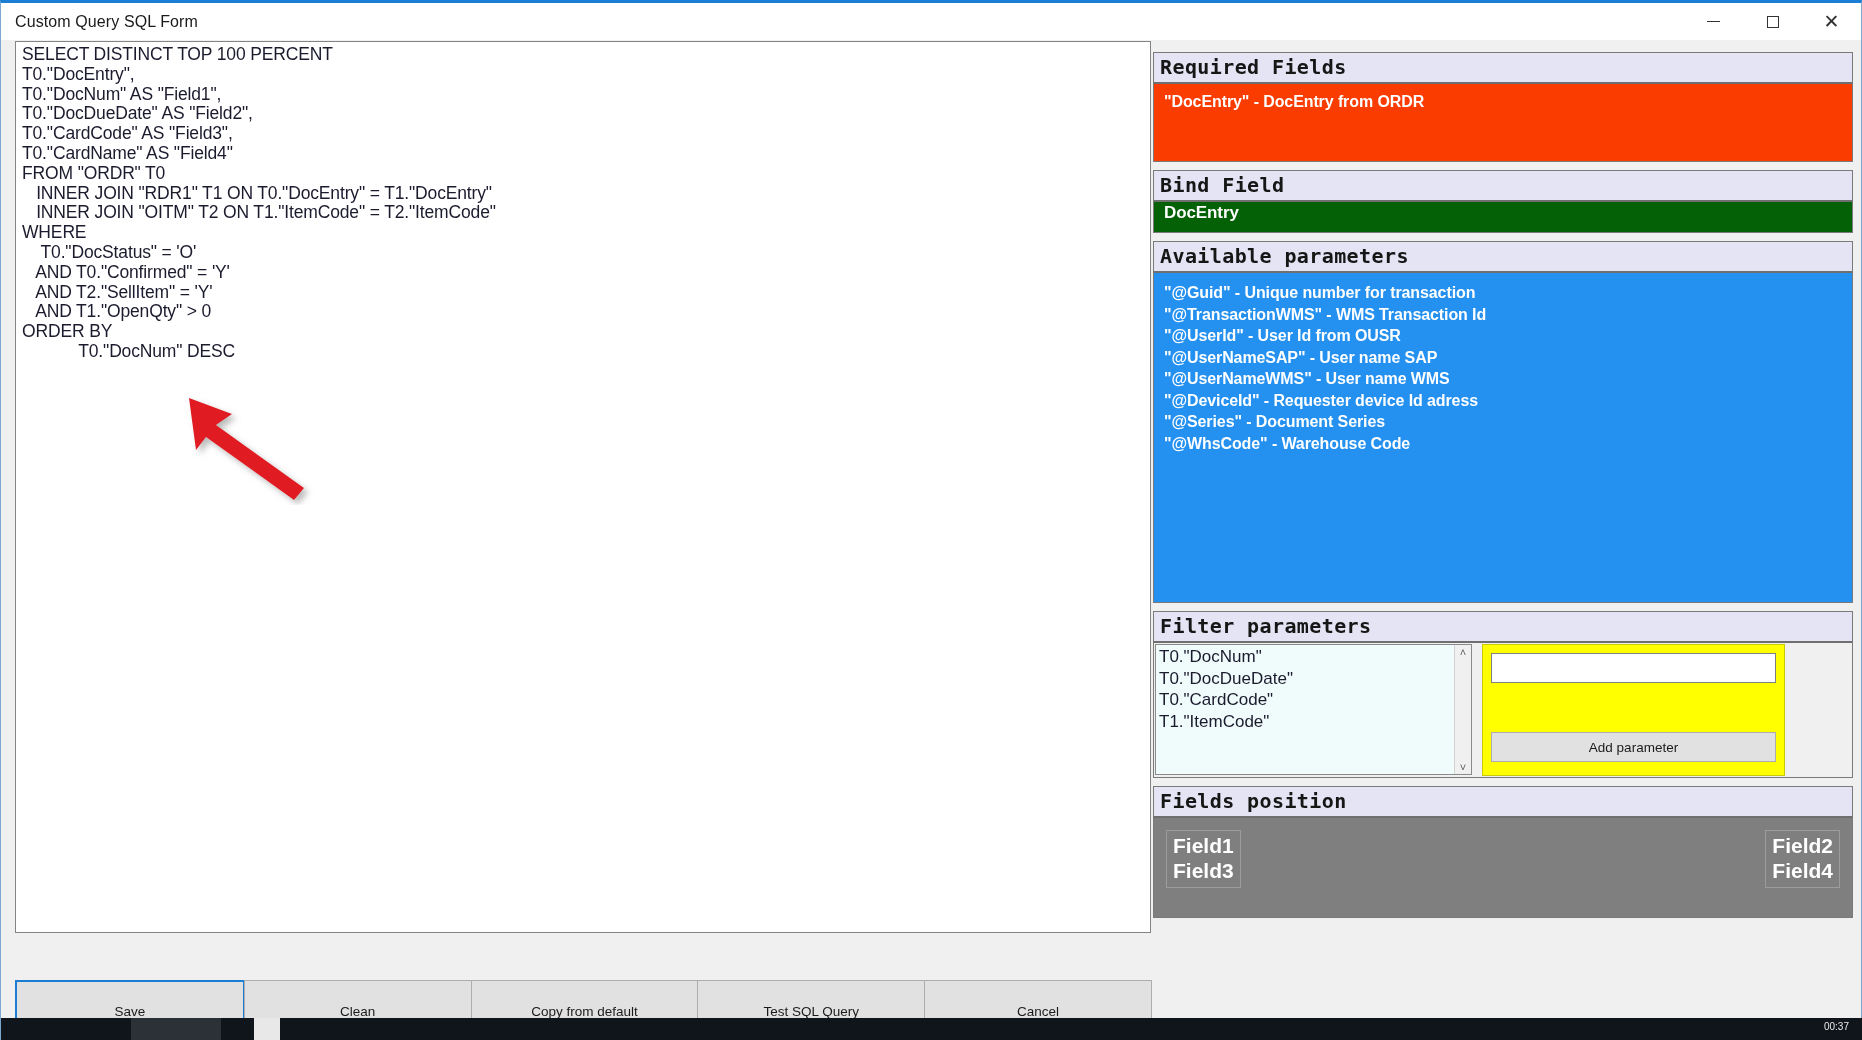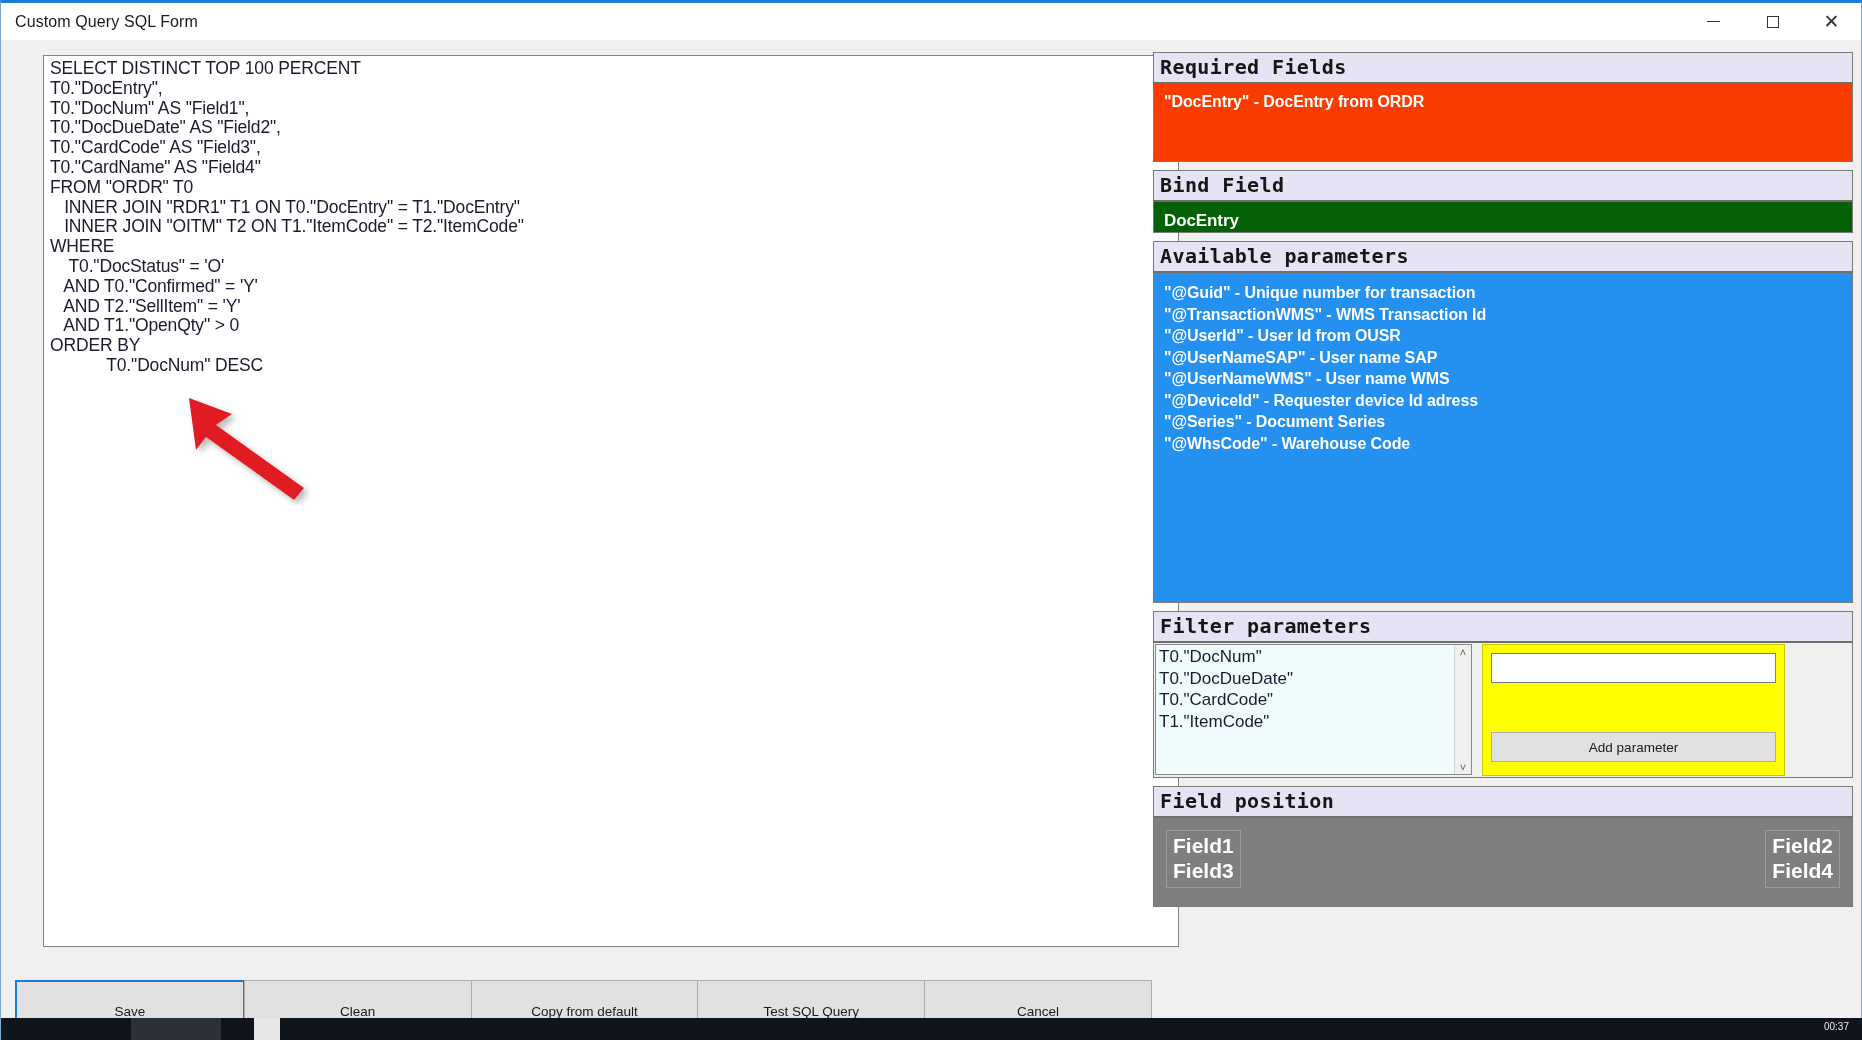--- a/index.html
+++ b/index.html
@@ -58,26 +58,25 @@
     position: absolute;
     top: 37px; left: 0;
     width: 1860px;
     height: 1003px;
     background: #f0f0f0;
   }
 
   
   .sql-box {
     position: absolute;
-    left: 14px; top: 15px;
+    left: 14px; top: 1px;
     width: 1136px; height: 892px;
     background: #ffffff;
     border: 1px solid #848484;
     overflow: hidden;
-    margin-left: 28px;
   }
   .sql-text {
     margin: 0;
     padding: 3px 6px 0 6px;
     font-family: "Liberation Sans", sans-serif;
     font-size: 17.5px;
     line-height: 19.8px;
     color: #1b1b2e;
     white-space: pre;
     letter-spacing: -0.15px;
@@ -155,21 +154,21 @@
   }
   .list-line {
     font-size: 16px;
     font-weight: bold;
     color: #ffffff;
     padding-left: 10px;
     line-height: 21.5px;
     white-space: nowrap;
     letter-spacing: -0.1px;
   }
-  .bind-panel .list-line { padding-top: 8px; line-height: 22px; font-size: 17px; }
+  .bind-panel .list-line { padding-top: 0; line-height: 22px; font-size: 17px; }
   .required-panel .list-line { padding-top: 7px; }
   .params-panel .first { padding-top: 9px; }
 
   .spacer { height: 8px; }
 
   
   .filter-body {
     border: 1px solid #7a7a7a;
     border-top: none;
     background: #f0f0f0;
@@ -231,21 +230,21 @@
     color: #1b1b1b;
     margin-bottom: 7px;
     margin-top: 39px;
   }
 
   
   .fields-body {
     border: 1px solid #7a7a7a;
     border-top: none;
     background: #7f7f7f;
-    height: 89px;
+    height: 100px;
     position: relative;
     padding: 11px;
   }
   .field-card {
     position: absolute;
     border: 1px solid #9c9c9c;
     padding: 2px 6px 4px 6px;
   }
   .field-card.left  { left: 12px; top: 12px; }
   .field-card.right { right: 12px; top: 12px; text-align: center; }
@@ -377,21 +376,21 @@
         </div>
 
         <div class="filter-right">
           <input class="param-input" type="text" placeholder="" style="">
           <div class="yellow-btn">Add parameter</div>
         </div>
       </div>
 
       <div class="spacer"></div>
 
-      <div class="group-hdr">Field position</div>
+      <div class="group-hdr">Fields position</div>
       <div class="fields-body">
         <div class="field-card left">
           <div class="field-label">Field1</div>
           <div class="field-label">Field3</div>
         </div>
         <div class="field-card right">
           <div class="field-label">Field2</div>
           <div class="field-label">Field4</div>
         </div>
       </div>

